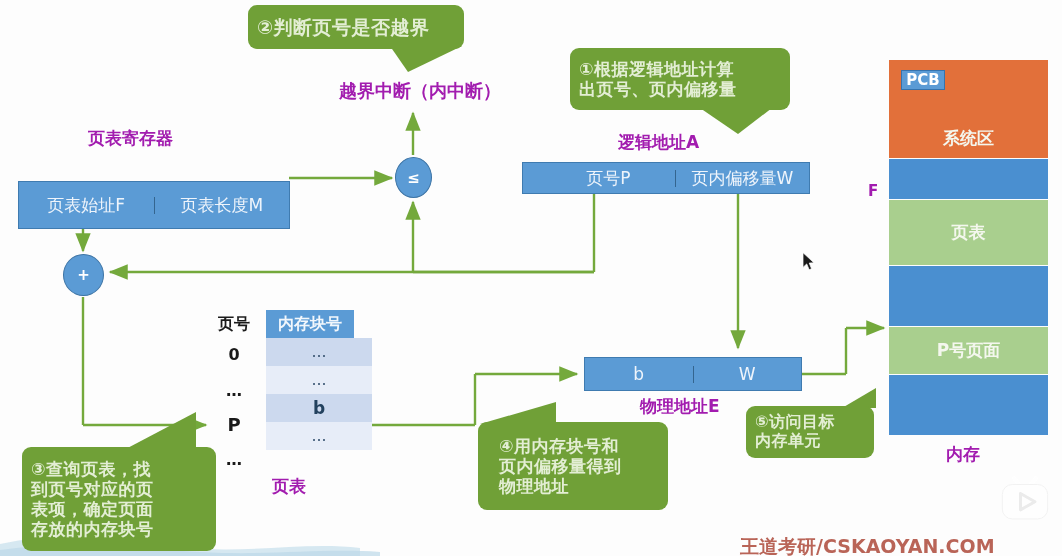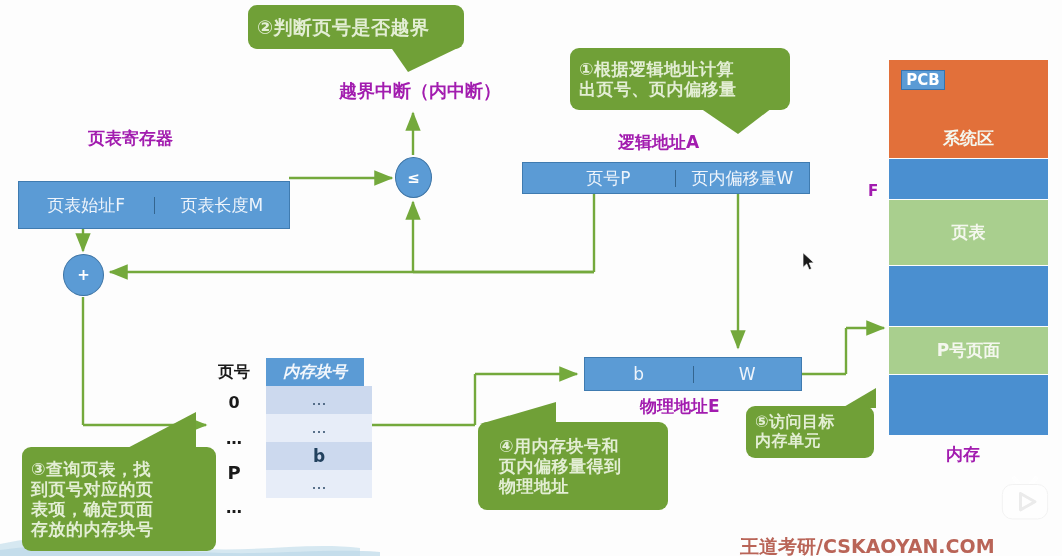--- a/index.html
+++ b/index.html
@@ -85,21 +85,21 @@
     font-weight: 700;
     line-height: 1.18;
     display: flex;
     align-items: center;
     padding: 3px 9px;
     letter-spacing: 0.5px;
   }
   .callout .ctext { display: block; width: 100%; white-space: pre-line; }
 
   
-  #pt-wrap { position: absolute; margin-top: 48px; }
+  #pt-wrap { position: absolute; }
   .pt-head {
     background: #5b9bd5;
     color: #f2f7fc;
     text-align: center;
     font-family: "DejaVu Sans", sans-serif;
     font-size: 16px;
     font-weight: 700;
     height: 28px;
     line-height: 28px;
     box-sizing: border-box;
@@ -286,21 +286,21 @@
   <div class="opcircle" style="left:395px; top:157px; width:37px; height:41px;">
     <span>≤</span>
   </div>
 
   <div class="opcircle" style="left:63px; top:254px; width:41px; height:42px;">
     <span>+</span>
   </div>
 
   <div id="pt-wrap" style="left:206px; top:310px; width:166px;">
     <div class="pt-idx" style="left:0px; top:0px; width:56px;">页号</div>
-    <div class="pt-head" style="margin-left:60px; width:98px;font-style:italic;">内存块号</div>
+    <div class="pt-head" style="margin-left:60px; width:88px;">内存块号</div>
 
     <div class="pt-idx" style="left:6px; top:31px;">0</div>
     <div class="pt-row shadeA" style="margin-left:60px; width:106px;">…</div>
 
     <div class="pt-idx" style="left:6px; top:67px;">…</div>
     <div class="pt-row shadeB" style="margin-left:60px; width:106px;">…</div>
 
     <div class="pt-idx" style="left:6px; top:101px; font-size:18px;">P</div>
     <div class="pt-row shadeA strong" style="margin-left:60px; width:106px;">b</div>
 

